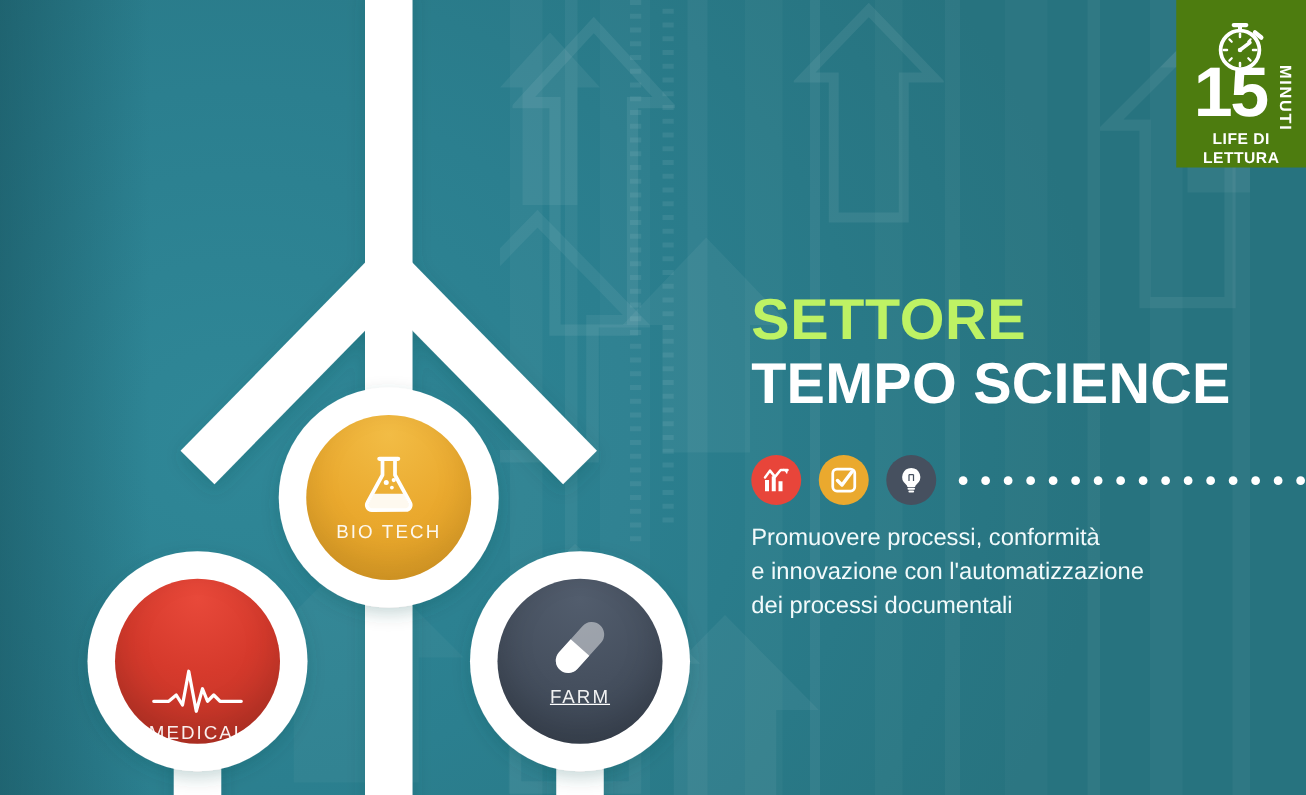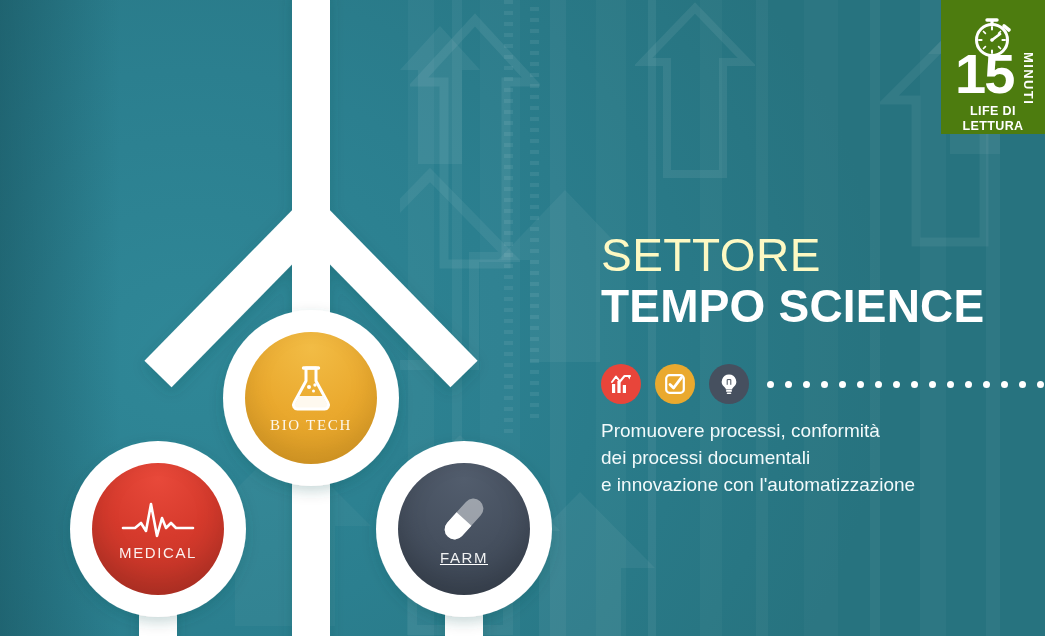--- a/index.html
+++ b/index.html
@@ -40,25 +40,25 @@
   }
   .disc .lbl{
     font-size:15px;letter-spacing:1.6px;font-weight:400;
     color:rgba(255,255,255,.92);
   }
   .disc .ico{display:block;}
 
   .disc-medical{
     background:radial-gradient(circle at 50% 12%, #e8493a 0%, #d63a2c 45%, #b83225 100%);
     box-shadow:inset 0 -14px 28px rgba(0,0,0,.13);
+    justify-content:flex-end;
   }
   .disc-bio{
     background:radial-gradient(circle at 50% 12%, #f2bc45 0%, #eaa92e 50%, #dd9c23 100%);
     box-shadow:inset 0 -14px 28px rgba(0,0,0,.10);
-    font-family:Liberation Serif, serif;
   }
   .disc-farm{
     background:radial-gradient(circle at 50% 12%, #525d6d 0%, #46505f 50%, #3a4452 100%);
     box-shadow:inset 0 -14px 28px rgba(0,0,0,.16);
   }
   .disc-bio .lbl{font-size:15px;letter-spacing:1.7px;}
 
   
   .badge{
     position:absolute;right:0;top:0;width:104px;height:134px;
@@ -79,22 +79,22 @@
   }
   .badge .sub{
     position:absolute;left:0;right:0;top:104px;
     text-align:center;font-size:12.5px;font-weight:700;line-height:1.2;
     letter-spacing:.4px;
   }
 
   
   .content{position:absolute;left:601px;top:232px;width:444px;}
   .t1{
-    font-size:46px;font-weight:400;line-height:1;letter-spacing:.5px;
-    color:#fef9c3;
+    font-size:46px;font-weight:700;line-height:1;letter-spacing:.5px;
+    color:#bef264;
   }
   .t2{
     font-size:46px;font-weight:700;line-height:1.05;letter-spacing:.2px;
     color:#ffffff;margin-top:4px;
   }
 
   .iconrow{position:absolute;left:601px;top:363px;height:42px;display:flex;align-items:center;}
   .ic{
     width:40px;height:40px;border-radius:50%;
     display:flex;align-items:center;justify-content:center;
@@ -410,17 +410,17 @@
       <i class="dot"></i>
         <i class="dot"></i>
         <i class="dot"></i>
         <i class="dot"></i>
 
     </span>
   </div>
 
   <div class="sub-copy">
     <div>Promuovere processi, conformità</div>
+    <div>e innovazione con l'automatizzazione</div>
     <div>dei processi documentali</div>
-    <div>e innovazione con l'automatizzazione</div>
   </div>
 
 </div>
 
 </body></html>

